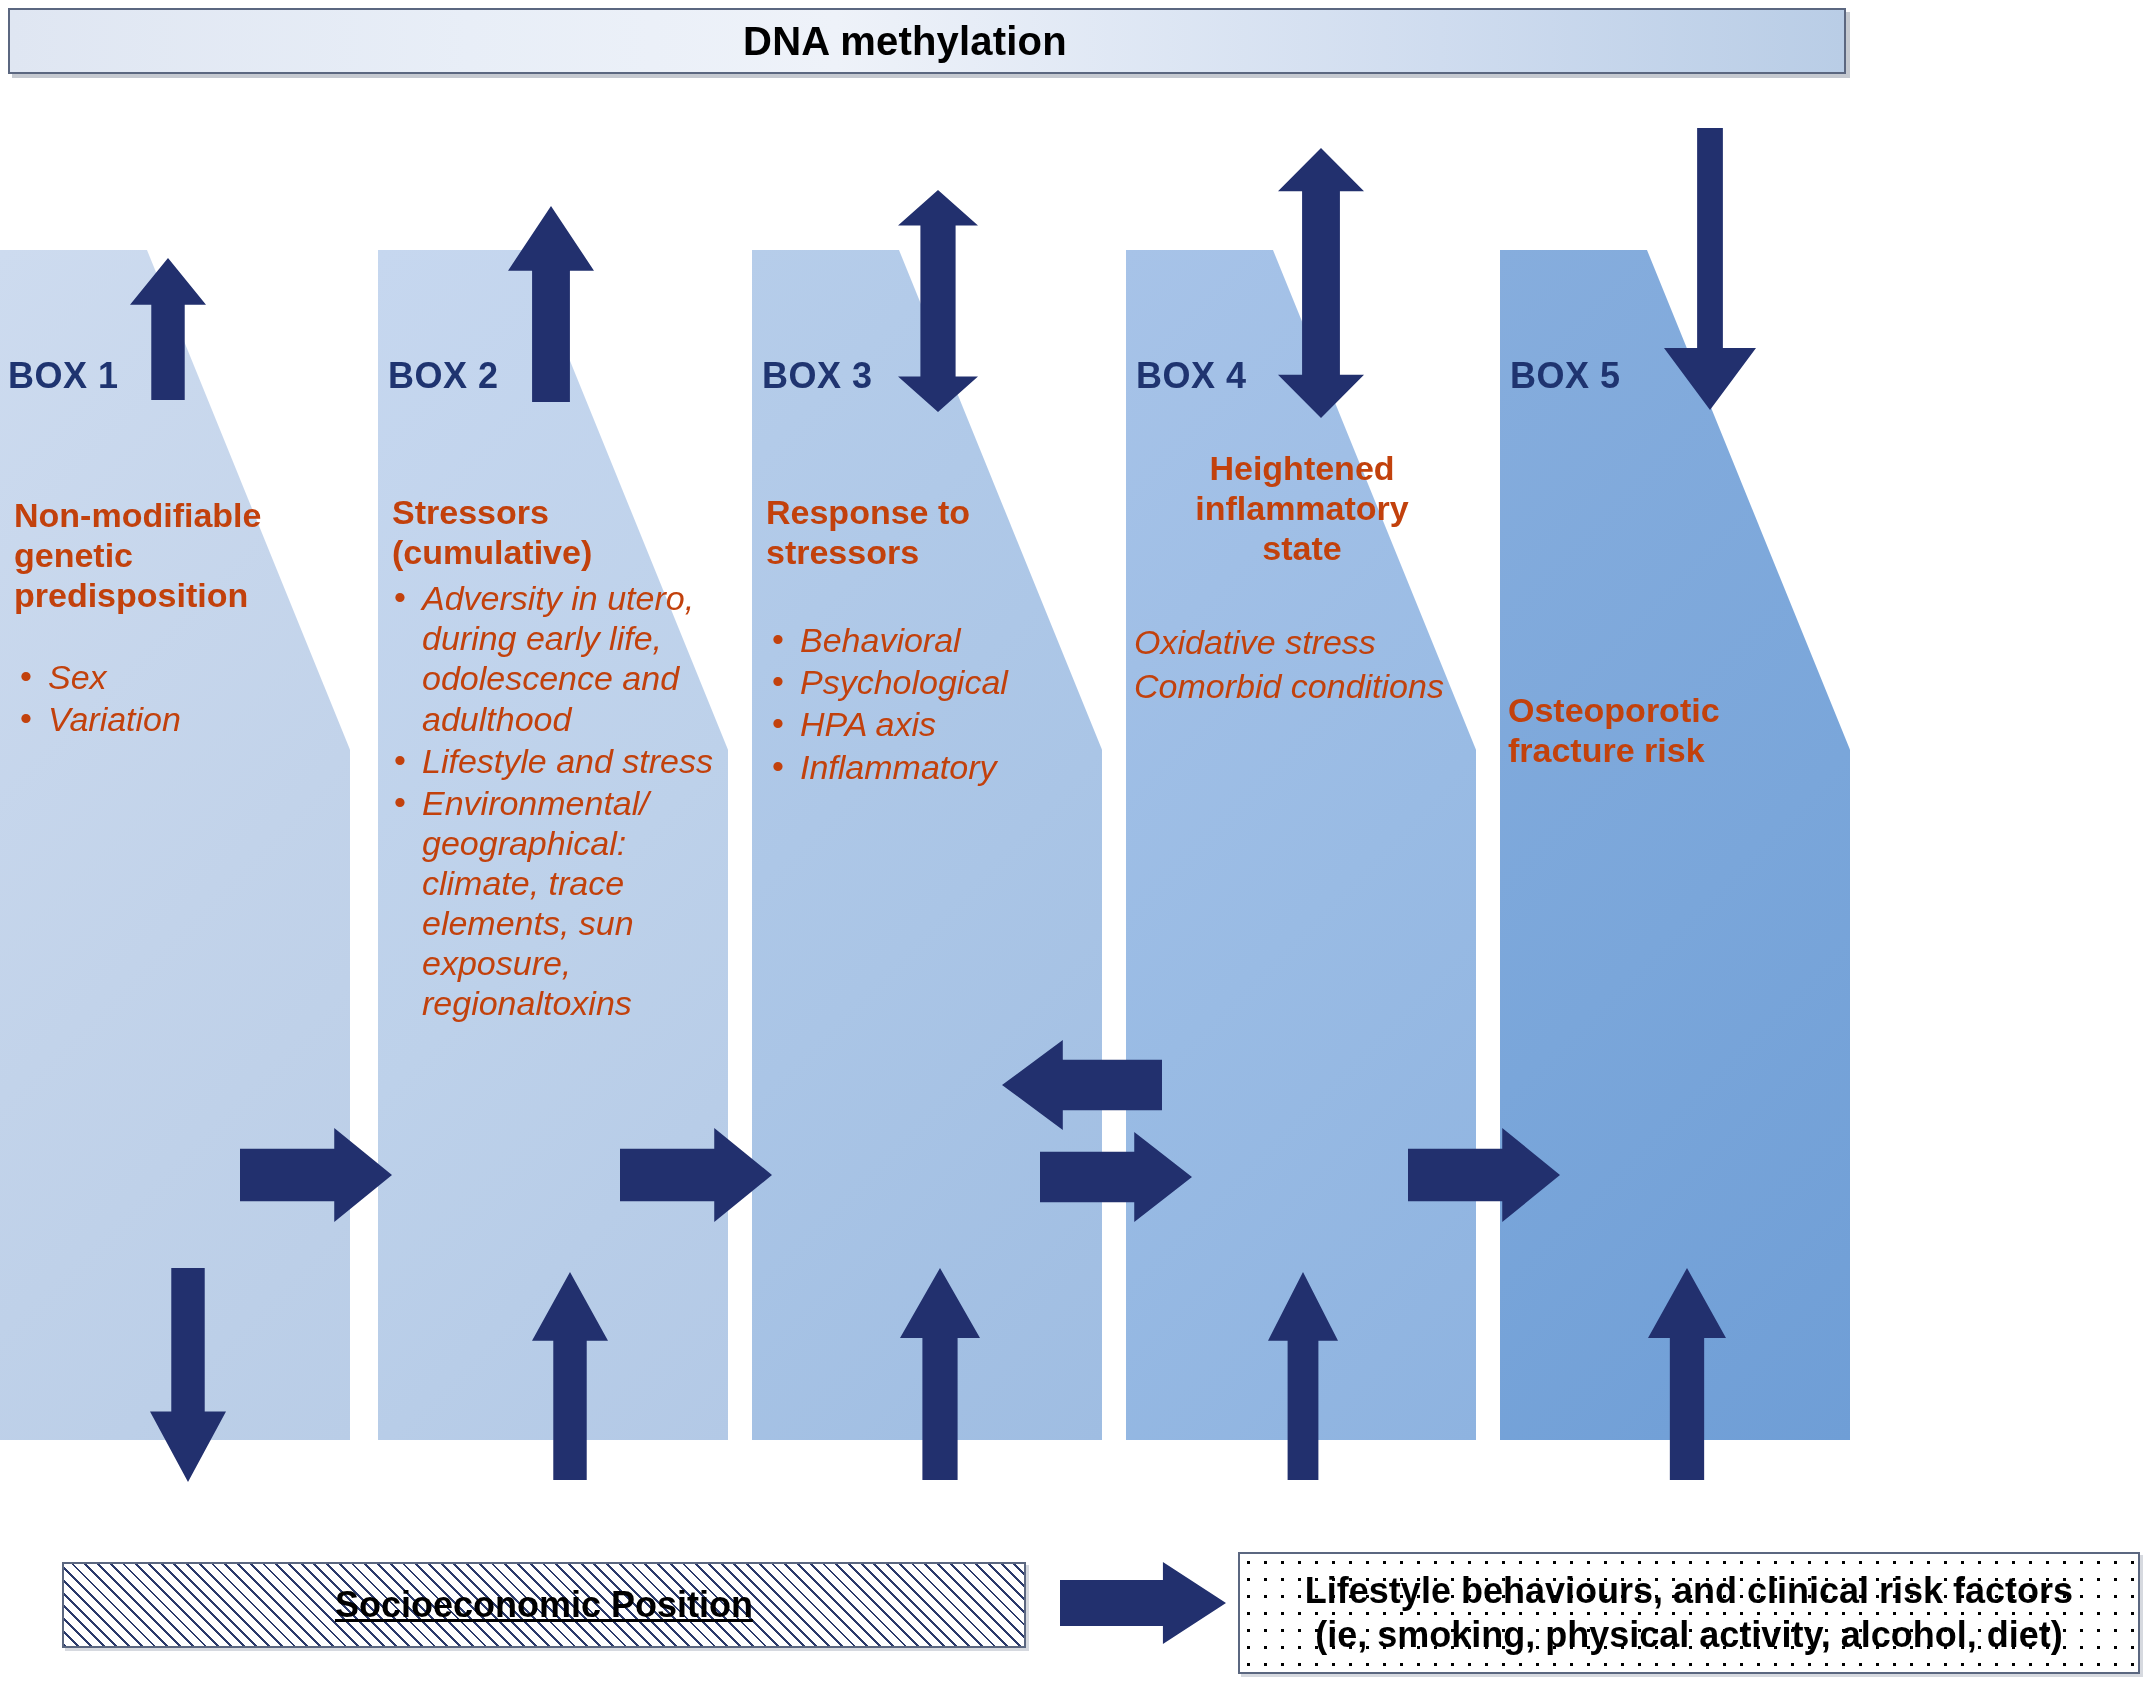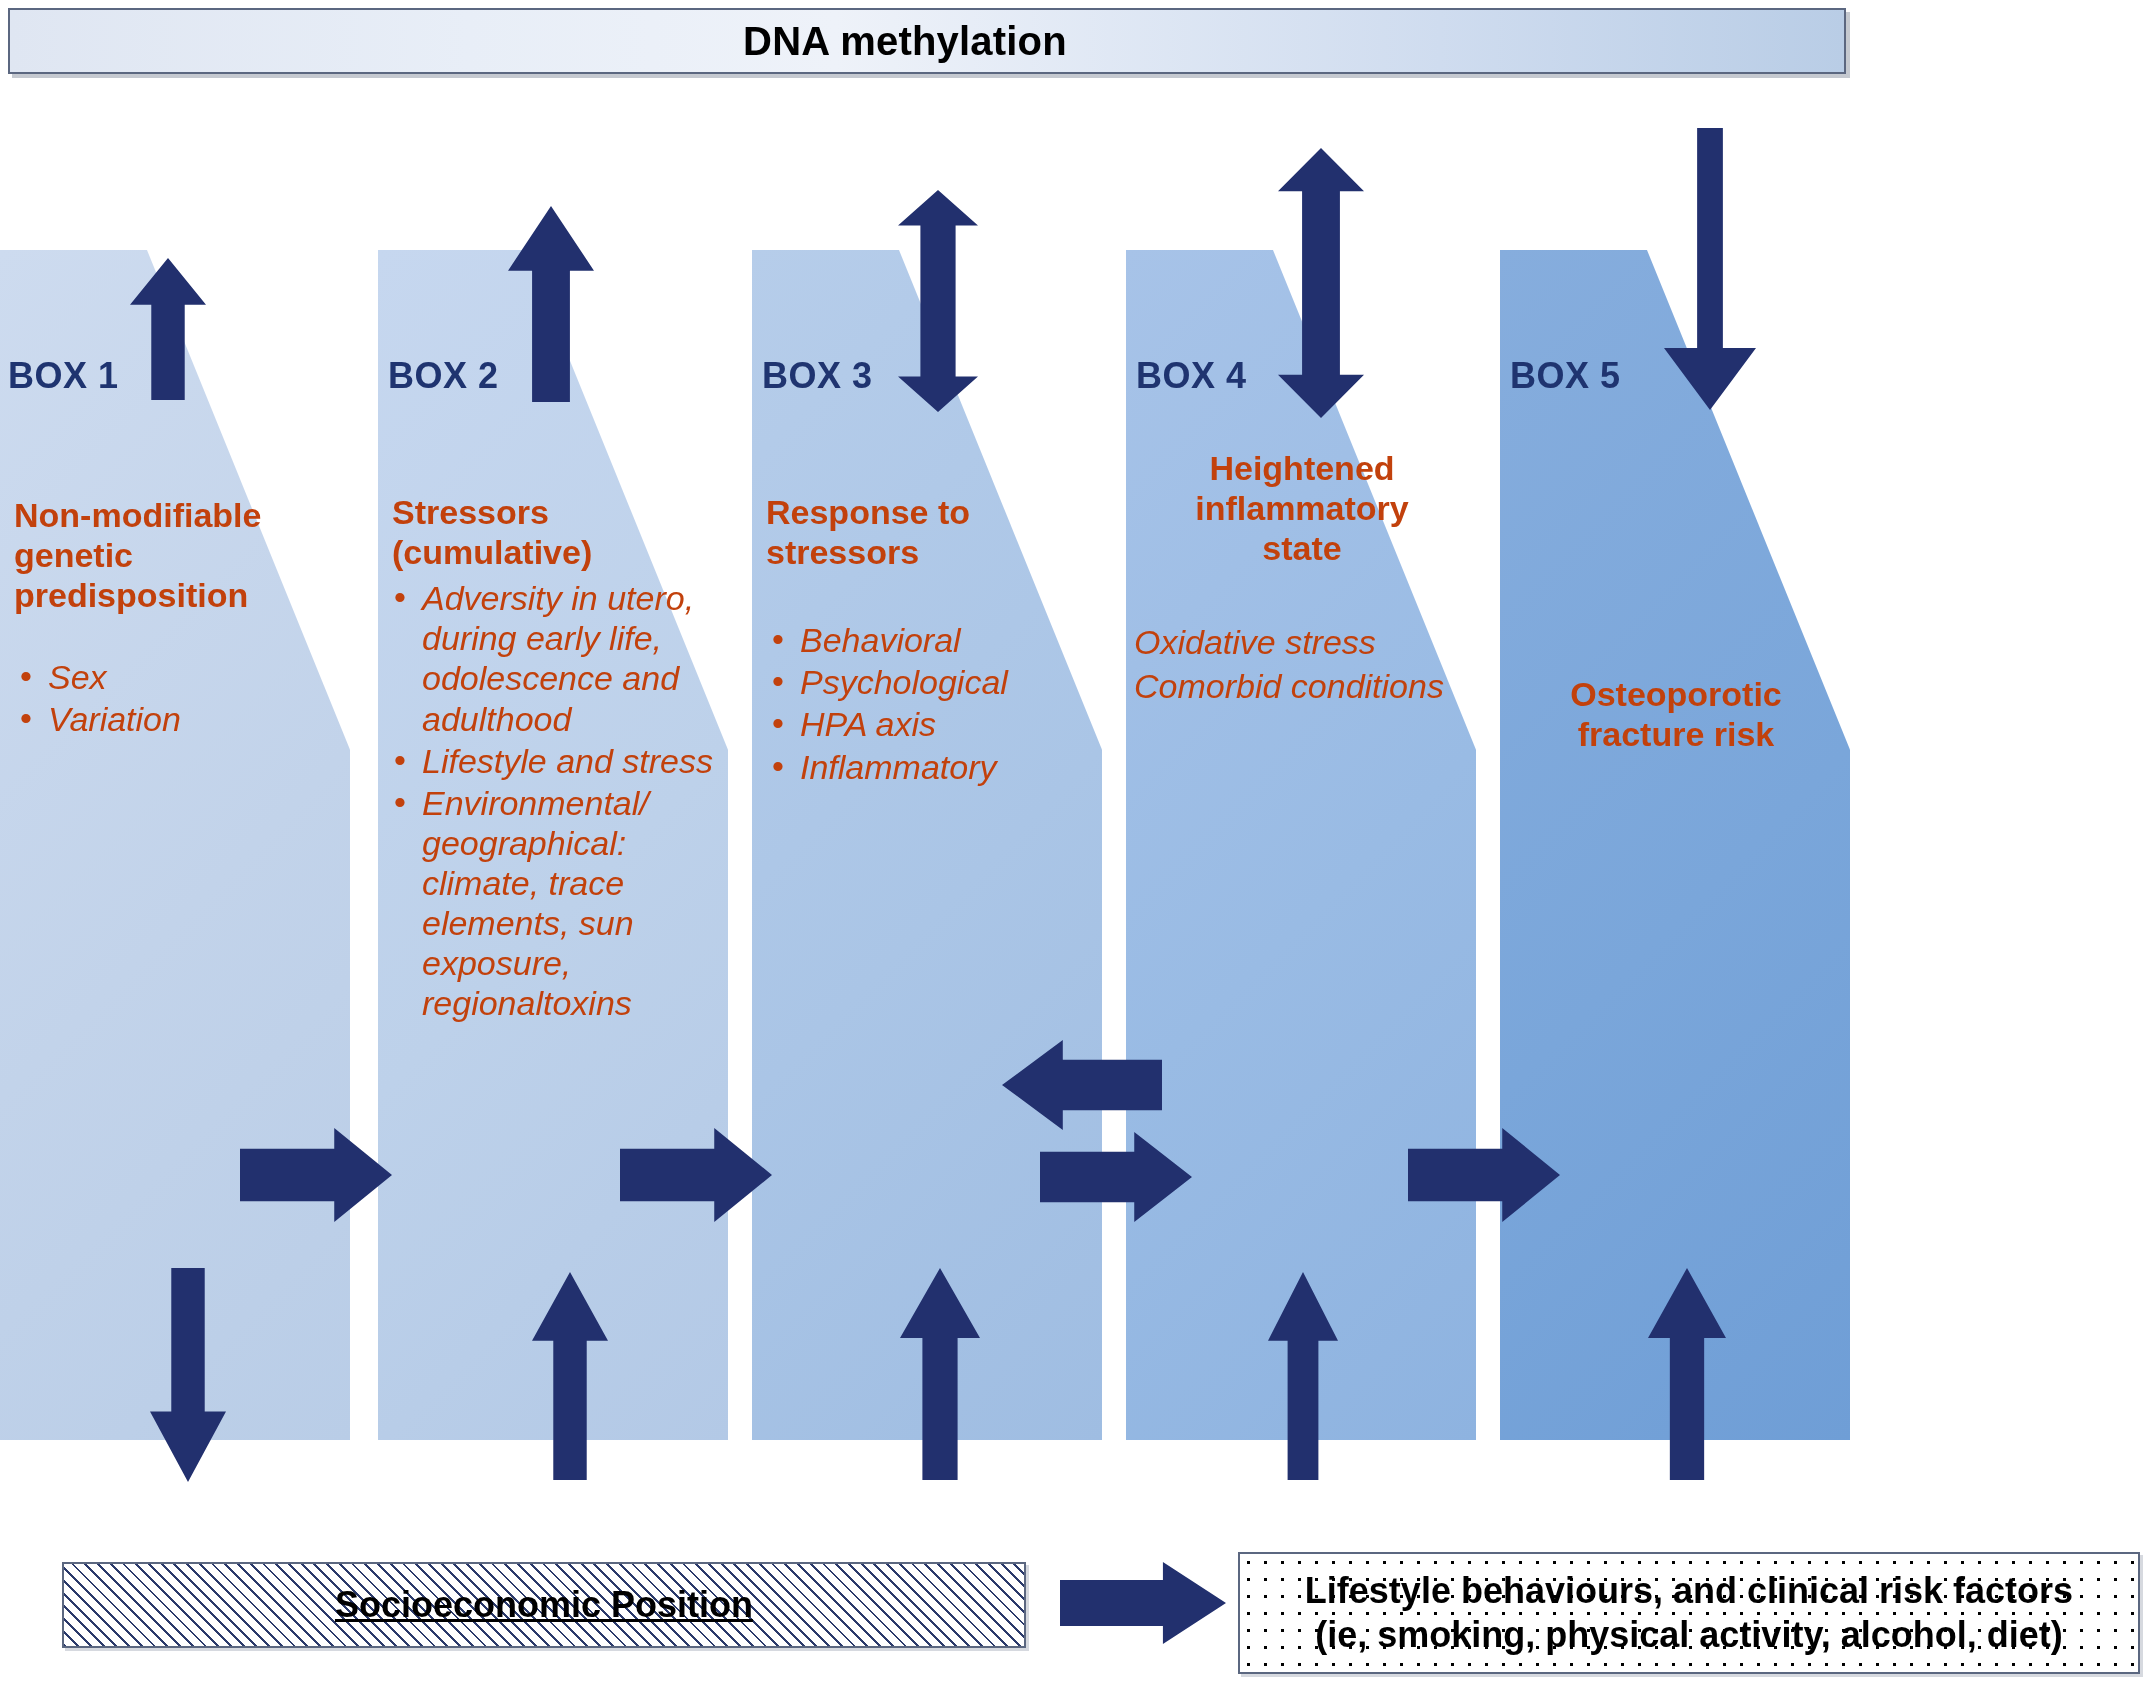--- a/index.html
+++ b/index.html
@@ -142,21 +142,21 @@
     <div class="hd" style="text-align:center;">inflammatory</div>
     <div class="hd" style="text-align:center;">state</div>
     <div style="margin-top:54px;">
       <div class="it">Oxidative stress</div>
       <div class="it" style="margin-top:4px;">Comorbid conditions</div>
     </div>
   </div>
 
   <div class="pent" style="left:1500px;top:250px;width:350px;height:1190px;background:linear-gradient(135deg,#86addd 0%,#7aa6da 55%,#6f9ed6 100%);"></div>
   <div class="boxlabel" style="left:1510px;top:355px;">BOX 5</div>
-  <div class="boxbody" style="left:1508px;top:674px;width:336px;text-align:center;">
+  <div class="boxbody" style="left:1508px;top:690px;width:336px;">
     <div class="hd">Osteoporotic</div>
     <div class="hd">fracture risk</div>
   </div>
 
   <div class="ar up" style="left:130px;top:258px;width:76px;height:142px;"></div>
   <div class="ar up" style="left:508px;top:206px;width:86px;height:196px;"></div>
   <div class="ar updown" style="left:898px;top:190px;width:80px;height:222px;"></div>
   <div class="ar updown" style="left:1278px;top:148px;width:86px;height:270px;"></div>
   <div class="ar down-long" style="left:1664px;top:128px;width:92px;height:282px;"></div>
 

